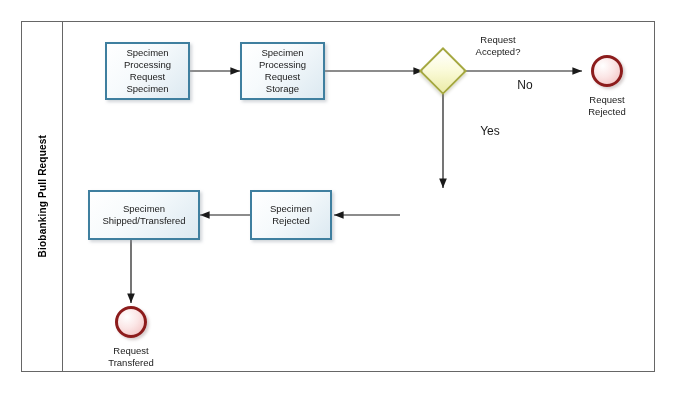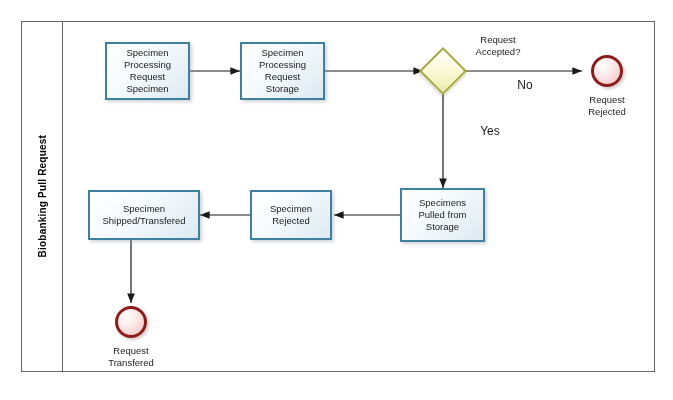--- a/index.html
+++ b/index.html
@@ -196,27 +196,20 @@
   <div class="flow-label" style="left:512px; top:79px; width:26px;">No</div>
 
   <div class="flow-label" style="left:449px; top:125px; width:26px;margin-left:28px;">Yes</div>
 
   <div class="event" style="left:591px; top:55px;"></div>
   <div class="event-label" style="left:562px; top:94px; width:90px;">
     <span>Request</span><br>
     <span>Rejected</span>
   </div>
 
-  <div class="task" style="left:400px; top:188px; width:85px; height:54px;">
-    <div>
-      <span>Specimens</span>
-      <span>Pulled from</span>
-      <span>Storage</span>
-    </div>
-  </div>
 
   <div class="task" style="left:250px; top:190px; width:82px; height:50px;">
     <div>
       <span>Specimen</span>
       <span>Rejected</span>
     </div>
   </div>
 
   <div class="task" style="left:88px; top:190px; width:112px; height:50px;">
     <div>

